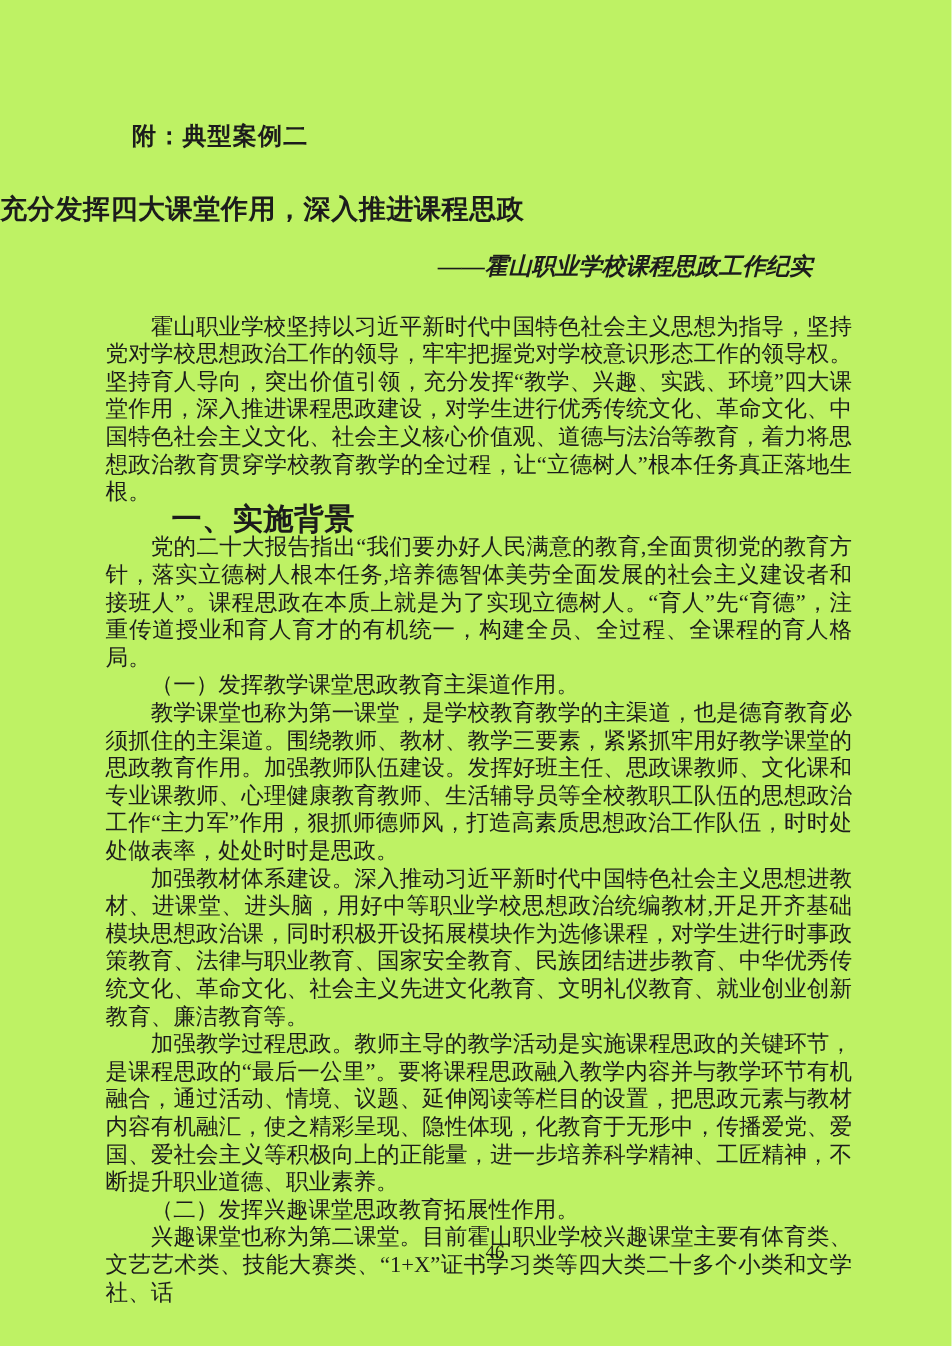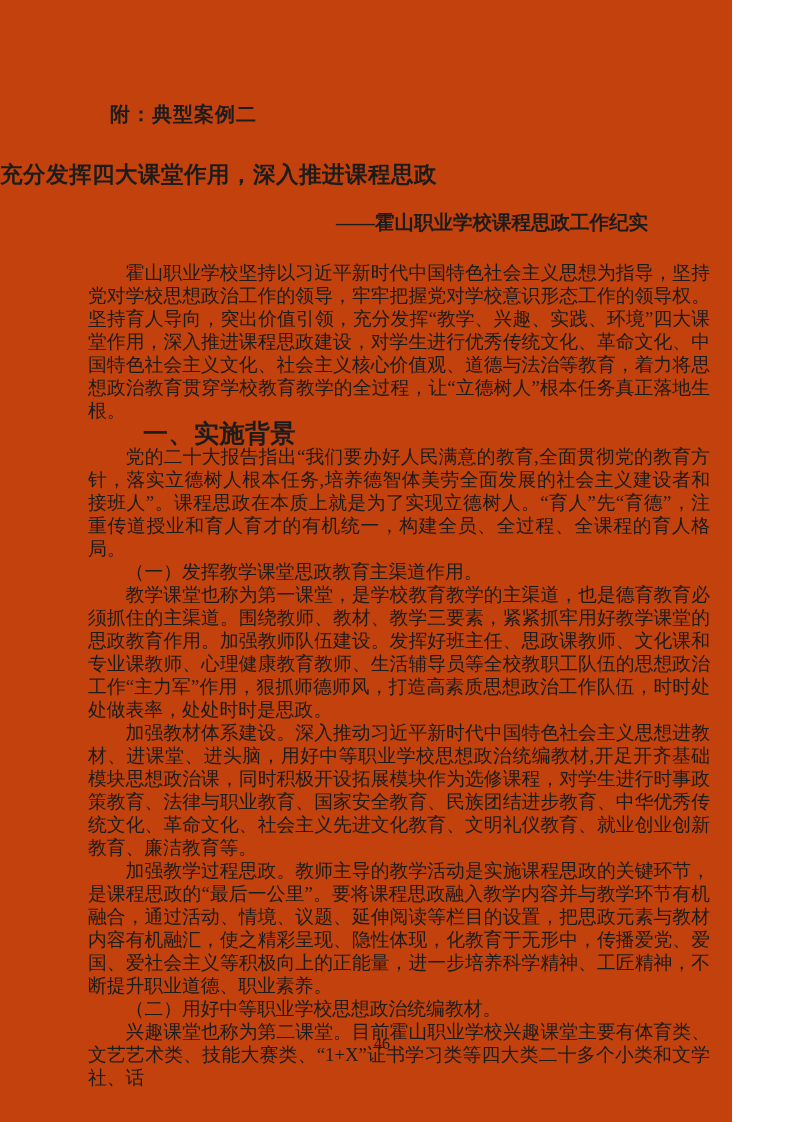--- a/index.html
+++ b/index.html
@@ -2,23 +2,23 @@
 <html><head>
 <meta charset="utf-8">
 <style>
   html, body {
     margin: 0;
     padding: 0;
     background: #ffffff;
   }
   .page {
     position: relative;
-    width: 732px;
+    width: 793px;
     height: 1122px;
-    background: #c2410c;
+    background: #bef264;
     color: #1c1c1c;
     box-sizing: border-box;
     padding-top: 102px;
     font-family: "Liberation Serif", "DejaVu Serif", serif;
     overflow: hidden;
   }
   .attachment-heading {
     margin-left: 110px;
     font-family: "Liberation Sans", "DejaVu Sans", sans-serif;
     font-weight: bold;
@@ -31,24 +31,25 @@
     text-align: left;
     font-family: "Liberation Sans", "DejaVu Sans", sans-serif;
     font-weight: bold;
     font-size: 22.5px;
     line-height: 28px;
     letter-spacing: 0.5px;
   }
   .doc-subtitle {
     margin-top: 21px;
     text-align: right;
-    padding-right: 84px;
+    padding-right: 116px;
     font-weight: bold;
     font-size: 19.5px;
     line-height: 26px;
+    font-style: italic;
   }
   .body-text {
     margin: 25px 0 0 88px;
     width: 622px;
     font-size: 18.8px;
     line-height: 23px;
     text-align: justify;
   }
   .body-text p {
     margin: 0;
@@ -93,21 +94,21 @@
 
 
     <p>（一）发挥教学课堂思政教育主渠道作用。</p>
 
     <p>教学课堂也称为第一课堂，是学校教育教学的主渠道，也是德育教育必须抓住的主渠道。围绕教师、教材、教学三要素，紧紧抓牢用好教学课堂的思政教育作用。加强教师队伍建设。发挥好班主任、思政课教师、文化课和专业课教师、心理健康教育教师、生活辅导员等全校教职工队伍的思想政治工作“主力军”作用，狠抓师德师风，打造高素质思想政治工作队伍，时时处处做表率，处处时时是思政。</p>
 
     <p>加强教材体系建设。深入推动习近平新时代中国特色社会主义思想进教材、进课堂、进头脑，用好中等职业学校思想政治统编教材,开足开齐基础模块思想政治课，同时积极开设拓展模块作为选修课程，对学生进行时事政策教育、法律与职业教育、国家安全教育、民族团结进步教育、中华优秀传统文化、革命文化、社会主义先进文化教育、文明礼仪教育、就业创业创新教育、廉洁教育等。</p>
 
     <p>加强教学过程思政。教师主导的教学活动是实施课程思政的关键环节，是课程思政的“最后一公里”。要将课程思政融入教学内容并与教学环节有机融合，通过活动、情境、议题、延伸阅读等栏目的设置，把思政元素与教材内容有机融汇，使之精彩呈现、隐性体现，化教育于无形中，传播爱党、爱国、爱社会主义等积极向上的正能量，进一步培养科学精神、工匠精神，不断提升职业道德、职业素养。</p>
 
-    <p>（二）用好中等职业学校思想政治统编教材。</p>
+    <p>（二）发挥兴趣课堂思政教育拓展性作用。</p>
 
     <p>兴趣课堂也称为第二课堂。目前霍山职业学校兴趣课堂主要有体育类、文艺艺术类、技能大赛类、“1+X”证书学习类等四大类二十多个小类和文学社、话</p>
 
   </div>
 
   <div class="page-number">46</div>
 
 </div>
 
 </body></html>

